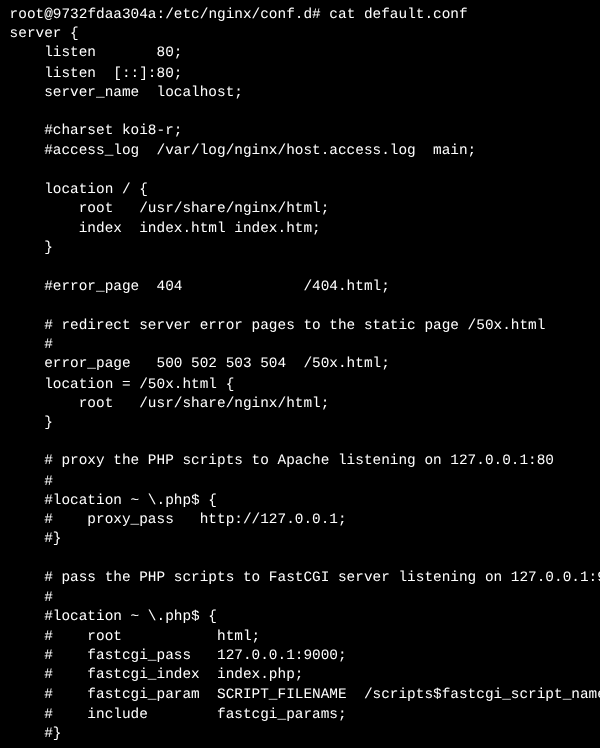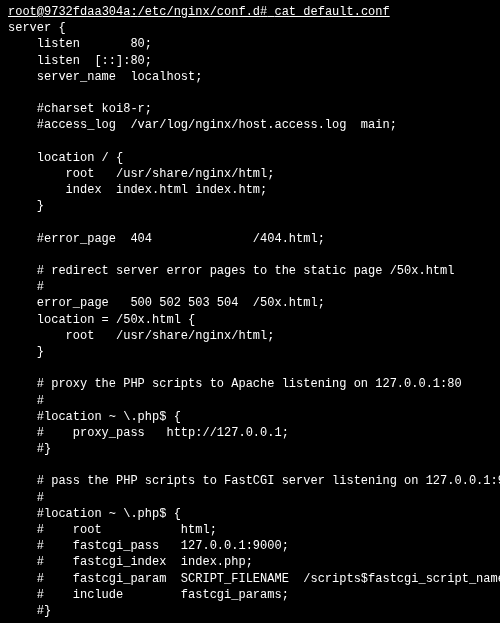--- a/index.html
+++ b/index.html
@@ -11,21 +11,21 @@
       font-size: 12px;
       line-height: 1.35;
       width: 500px;
       box-sizing: border-box;
     }
     pre {
       margin: 0;
       white-space: pre;
       font-family: inherit;
     }
-    .prompt-line { white-space: pre; text-decoration: underline; }
+    .prompt-line { white-space: pre; }
   </style>
 </head>
 <body>
 
 <div class="prompt-line"><span>root</span>@<span>9732fdaa304a</span>:<span>/etc/nginx/conf.d</span><span>#</span> <span>cat default.conf</span></div>
 <pre id="config-output">server {
     listen       80;
     listen  [::]:80;
     server_name  localhost;
 

